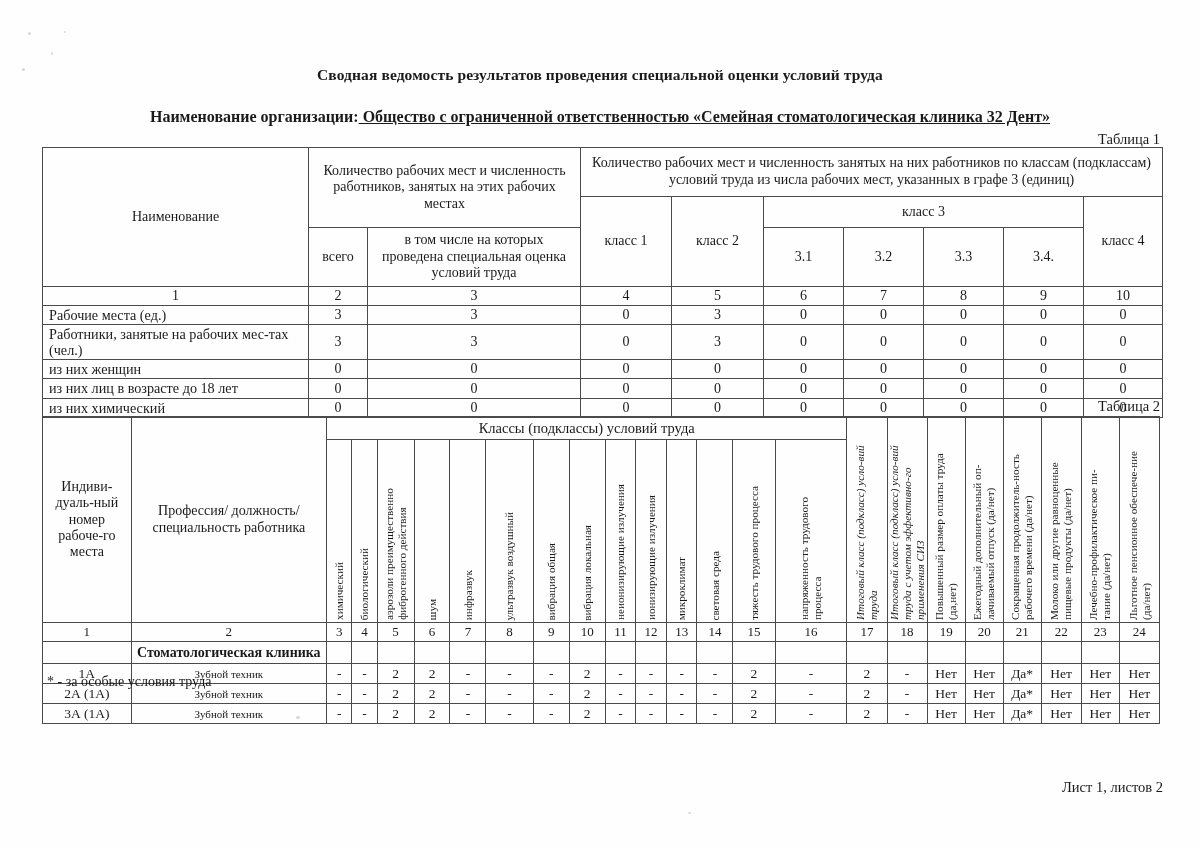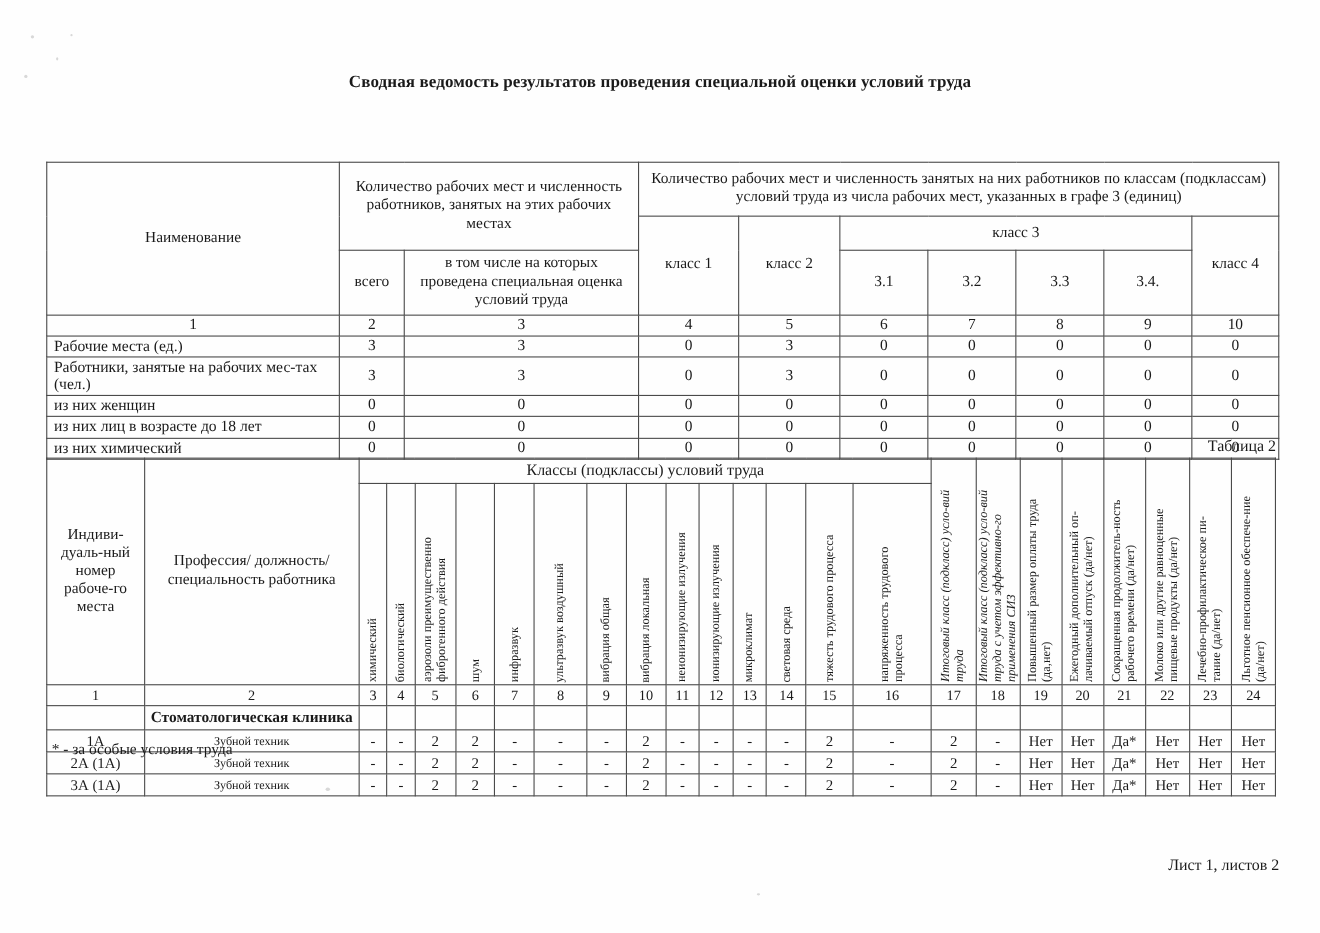--- a/index.html
+++ b/index.html
@@ -167,21 +167,25 @@
 
   <div class="speck" style="left:28px;  top:32px;  width:3px; height:3px;"></div>
   <div class="speck" style="left:64px;  top:31px;  width:2px; height:2px;"></div>
   <div class="speck" style="left:51px;  top:52px;  width:2px; height:3px;"></div>
   <div class="speck" style="left:22px;  top:68px;  width:3px; height:3px;"></div>
   <div class="speck" style="left:296px; top:716px; width:4px; height:3px;"></div>
   <div class="speck" style="left:688px; top:812px; width:3px; height:2px;"></div>
 
   <div class="doc-title">Сводная ведомость результатов проведения специальной оценки условий труда</div>
 
-
+  <div class="org-line">
+    <span class="org-label">Наименование организации:</span><span class="org-value"> Общество с ограниченной ответственностью «Семейная стоматологическая клиника 32 Дент»</span>
+  </div>
+
+  <div class="tbl-caption" id="caption-1">Таблица 1</div>
 
   <table class="grid" id="table-1">
     <colgroup>
       <col style="width:266px">
       <col style="width:59px">
       <col style="width:213px">
       <col style="width:91px">
       <col style="width:92px">
       <col style="width:80px">
       <col style="width:80px">

